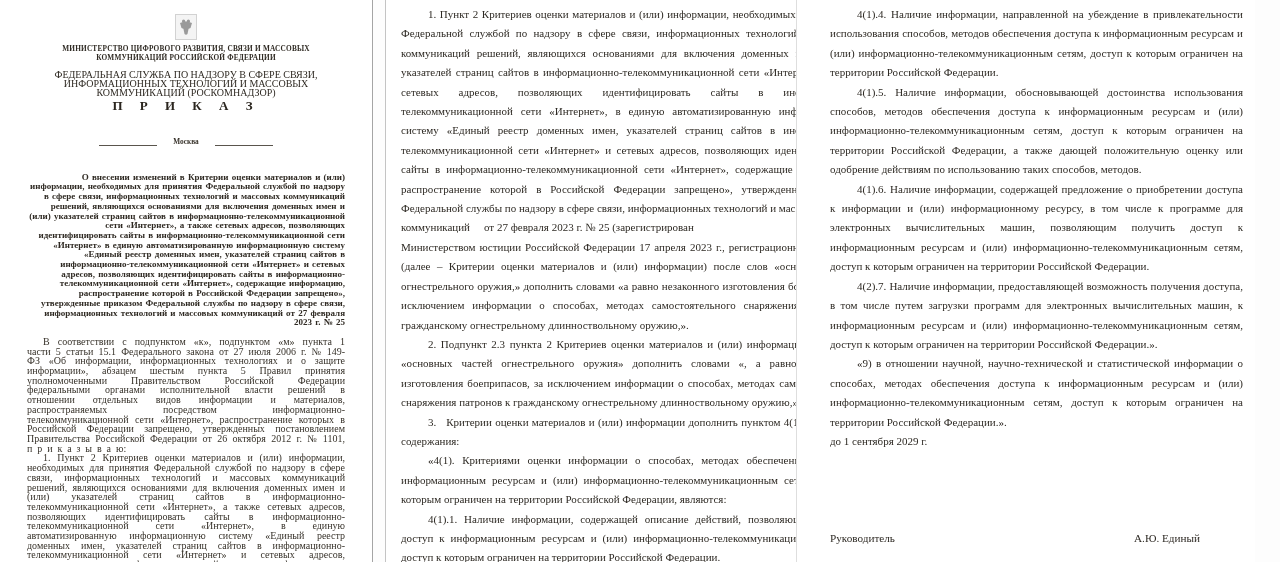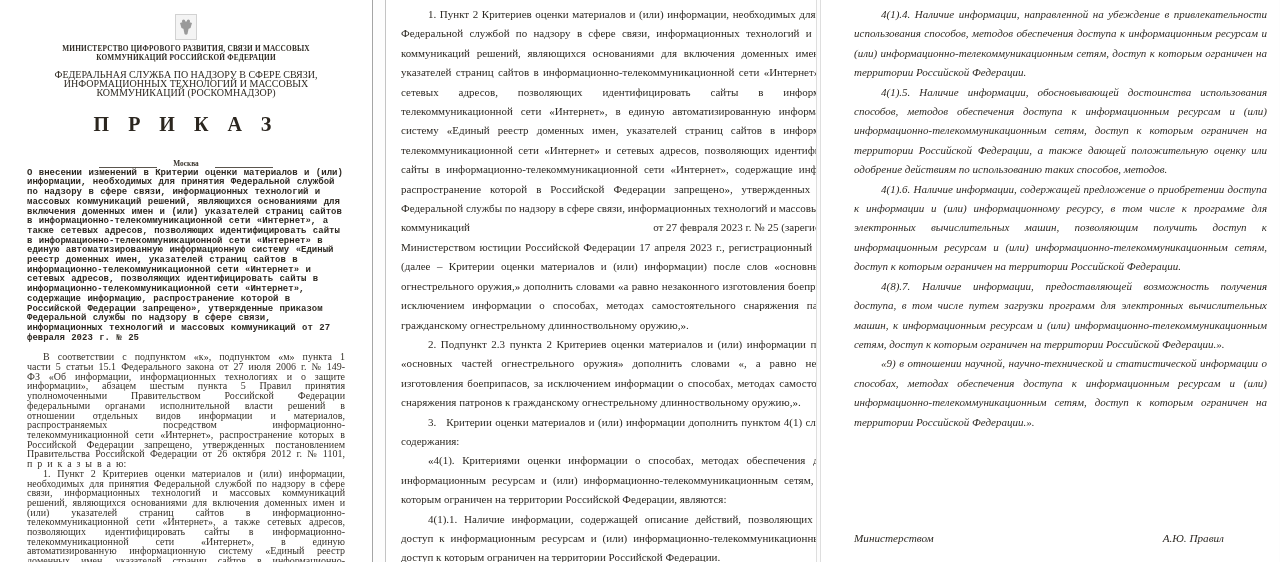--- a/index.html
+++ b/index.html
@@ -4,35 +4,35 @@
 <style>
   html,body{margin:0;padding:0;}
   body{
     width:1280px;height:562px;overflow:hidden;position:relative;
     background:#fdfdfd;
     font-family:"Liberation Serif","DejaVu Serif",serif;
   }
   .page{position:absolute;top:0;height:562px;background:#ffffff;overflow:hidden;color:#37322a;}
   #page1{left:0;width:372px;border-right:1px solid #a5a5a5;}
   #page2{left:385px;width:430px;border-left:1px solid #c4c4c4;border-right:1px solid #dedede;}
-  #page3{left:820px;width:458px;border-left:1px solid #dedede;display:flex;flex-direction:column;font-style:italic;}
+  #page3{left:796px;width:458px;border-left:1px solid #dedede;display:flex;flex-direction:column;}
 
   
   .pg1-wrap{padding:14px 27px 0;}
   .center{text-align:center;}
   .emblem-box{width:20px;height:24px;margin:0 auto 5px;background:#f4f4f4;border:1px solid #d2d2d2;display:flex;align-items:center;justify-content:center;}
   .ministry{font-weight:bold;font-size:7.3px;line-height:8.9px;letter-spacing:.2px;color:#2f2a23;}
   .service{font-weight:normal;font-size:10px;line-height:9.3px;margin-top:7px;color:#2f2a23;}
-  .prikaz{font-size:20px;font-weight:bold;letter-spacing:7px;margin-top:15px;color:#2b261f;}
+  .prikaz{font-size:13px;font-weight:bold;letter-spacing:7px;color:#2b261f;}
   .moscow-row{display:flex;align-items:flex-end;justify-content:center;gap:16px;margin-top:23px;font-size:7.3px;font-weight:bold;}
   .blank-line{width:58px;border-bottom:1px solid #5a554d;height:7px;}
-  .doc-title{font-weight:bold;font-size:9px;line-height:9.7px;margin-top:1px;text-align:left;word-spacing:1px;color:#2f2a23;font-family:Liberation Mono, monospace;}
+  .doc-title{font-weight:bold;font-size:9px;line-height:9.7px;margin-top:27px;text-align:right;word-spacing:1px;color:#2f2a23;}
   .pg1-body{font-size:10px;line-height:9.7px;text-align:justify;margin-top:9px;word-spacing:2.4px;color:#37322a;}
   .pg1-body .para{text-indent:16px;}
-  .gap-row{display:flex;justify-content:space-between;}
+  .gap-row{display:flex;gap:14px;}
 
   
   .pg-body{font-size:11px;line-height:19.4px;text-align:justify;color:#2e2a24;}
   #page2 .inner{width:462px;padding-left:15px;}
   #page3 .inner{padding:0 12px 0 33px;}
   .pg-body .para{text-indent:27px;}
   .pg-body .para.noindent{text-indent:0;}
   .clip-line{height:5px;overflow:hidden;}
   .clip-line>div{line-height:19.4px;margin-top:-15px;}
   .sig-row{display:flex;justify-content:space-between;font-size:11.2px;color:#2e2a24;
@@ -93,20 +93,21 @@
 </div>
 
 <div class="page" id="page3">
   <div class="inner pg-body">
     <div class="clip-line">
       <div>Федерации.</div>
     </div>
     <div class="para">4(1).4. Наличие информации, направленной на убеждение в привлекательности использования способов, методов обеспечения доступа к информационным ресурсам и (или) информационно-телекоммуникационным сетям, доступ к которым ограничен на территории Российской Федерации.</div>
     <div class="para">4(1).5. Наличие информации, обосновывающей достоинства использования способов, методов обеспечения доступа к информационным ресурсам и (или) информационно-телекоммуникационным сетям, доступ к которым ограничен на территории Российской Федерации, а также дающей положительную оценку или одобрение действиям по использованию таких способов, методов.</div>
     <div class="para">4(1).6. Наличие информации, содержащей предложение о приобретении доступа к информации и (или) информационному ресурсу, в том числе к программе для электронных вычислительных машин, позволяющим получить доступ к информационным ресурсам и (или) информационно-телекоммуникационным сетям, доступ к которым ограничен на территории Российской Федерации.</div>
-    <div class="para">4(8).7. Наличие информации, предоставляющей возможность получения доступа, в том числе путем загрузки программ для электронных вычислительных машин, к информационным ресурсам и (или) информационно-телекоммуникационным сетям, доступ к которым ограничен на территории Российской Федерации.».</div>
+    <div class="para">4(2).7. Наличие информации, предоставляющей возможность получения доступа, в том числе путем загрузки программ для электронных вычислительных машин, к информационным ресурсам и (или) информационно-телекоммуникационным сетям, доступ к которым ограничен на территории Российской Федерации.».</div>
     <div class="para">«9) в отношении научной, научно-технической и статистической информации о способах, методах обеспечения доступа к информационным ресурсам и (или) информационно-телекоммуникационным сетям, доступ к которым ограничен на территории Российской Федерации.».</div>
+    <div class="para noindent">до 1 сентября 2029 г.</div>
   </div>
   <div class="sig-row">
-    <span>Министерством</span>
-    <span>А.Ю. Правил</span>
+    <span>Руководитель</span>
+    <span>А.Ю. Единый</span>
   </div>
 </div>
 
 </body></html>

